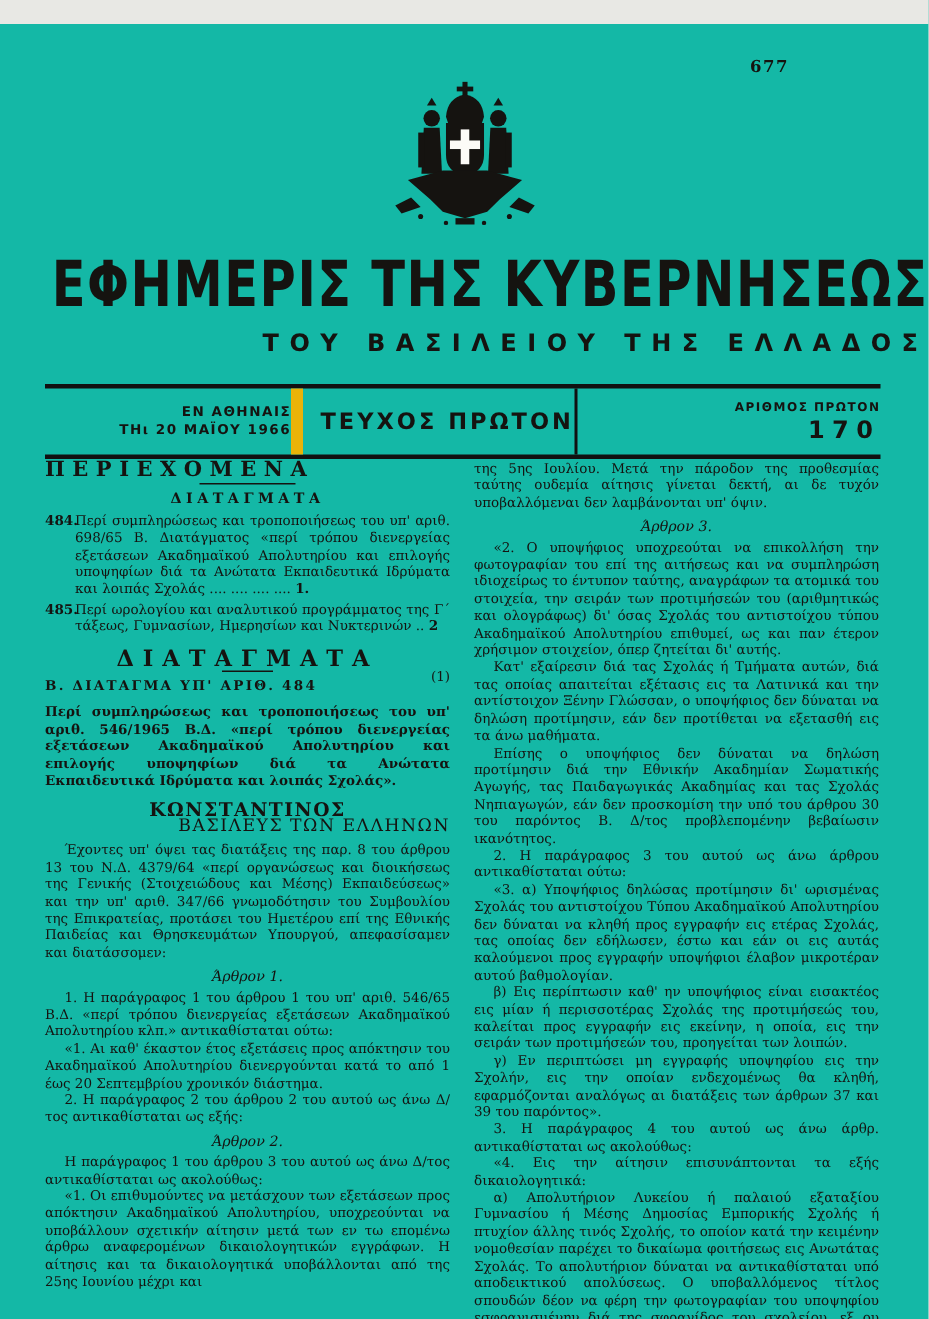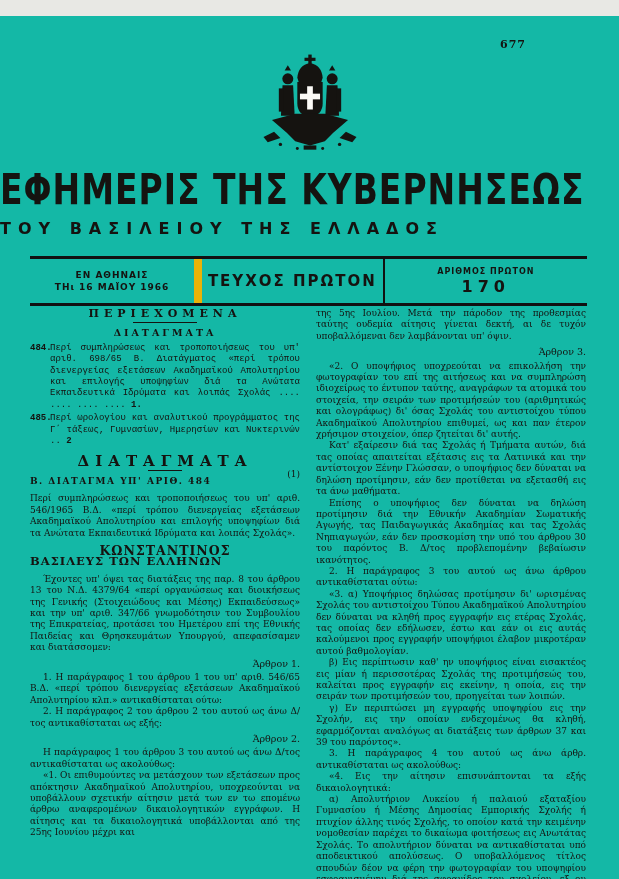--- a/index.html
+++ b/index.html
@@ -7,73 +7,73 @@
     width:619px;height:879px;margin:16px auto;position:relative;
     background:#14b8a6;color:#151310;overflow:hidden;
     font-family:"DejaVu Serif","Liberation Serif",serif;
   }
   
   .page-number{
     position:absolute;top:22px;left:500px;
     font-size:11px;font-weight:bold;letter-spacing:1px;
   }
   .arms{position:absolute;top:28px;left:0;right:0;text-align:center;}
-  .masthead{position:absolute;top:148px;left:0;width:619px;text-align:left;}
+  .masthead{position:absolute;top:148px;left:0;width:619px;text-align:right;}
   .gazette-title{
     font-family:"DejaVu Sans","Liberation Sans",sans-serif;
     font-weight:900;font-size:33px;letter-spacing:1px;white-space:nowrap;
     transform:scaleY(1.28);transform-origin:center top;
   }
   .gazette-subtitle{
     margin-top:16px;
     font-family:"DejaVu Sans","Liberation Sans",sans-serif;
     font-weight:bold;font-size:16px;letter-spacing:7px;white-space:nowrap;
   }
   
   .header-bar{
     position:absolute;top:240px;left:30px;width:557px;height:44px;
     border-top:3px solid #111;border-bottom:3px solid #111;
     display:flex;align-items:stretch;
     font-family:"DejaVu Sans","Liberation Sans",sans-serif;
   }
-  .hb-cell{display:flex;flex-direction:column;justify-content:center;align-items:center;}
+  .hb-cell{display:flex;flex-direction:column;justify-content:center;align-items:flex-end;}
   .hb-left{width:30%;}
   .hb-center{width:33%;border-left:8px solid #eab308;border-right:2px solid #111;}
   .hb-right{width:37%;}
   .hb-place{font-size:9px;font-weight:bold;letter-spacing:1px;}
   .hb-date{font-size:9px;font-weight:bold;letter-spacing:1px;margin-top:2px;}
   .hb-issue-type{font-size:15px;font-weight:bold;letter-spacing:2px;}
   .hb-issue-label{font-size:8px;font-weight:bold;letter-spacing:1px;}
   .hb-issue-number{font-size:16px;font-weight:bold;letter-spacing:5px;margin-top:1px;}
   
   .columns{
     position:absolute;top:292px;left:30px;width:557px;
     display:flex;gap:16px;
     font-size:9px;line-height:11.4px;
   }
   .col{width:270px;}
   p{margin:0;text-align:justify;text-indent:13px;}
   p.noindent{text-indent:0;}
   
-  .toc-heading{text-align:center;font-weight:bold;font-size:11px;letter-spacing:5px;text-indent:0;margin:0;}
+  .toc-heading{font-weight:bold;font-size:14px;letter-spacing:5px;text-indent:0;margin:0;}
   .rule-short{width:64px;border-top:1.4px solid #151310;margin:3px auto 4px;}
   .rule-tiny{width:34px;border-top:1px solid #151310;margin:2px auto 5px;}
   .toc-sub{text-align:center;font-weight:bold;font-size:9.5px;letter-spacing:3px;margin:1px 0 4px;}
-  .toc-item{position:relative;padding-left:20px;text-align:justify;margin-bottom:2px;font-family:Liberation Mono, monospace;}
+  .toc-item{position:relative;padding-left:20px;text-align:justify;margin-bottom:2px;}
   .toc-num{position:absolute;left:0;top:0;font-weight:bold;}
   .toc-page{font-weight:bold;}
   
   .section-heading-wrap{position:relative;margin-top:9px;}
   .section-heading{text-align:center;font-weight:bold;font-size:15px;letter-spacing:6px;}
   .section-note{position:absolute;right:0;top:13px;font-size:9px;}
   .decree-number{font-weight:bold;font-size:9px;letter-spacing:1.5px;margin:2px 0 6px;}
-  .decree-title{font-weight:400;margin-bottom:6px;}
+  .decree-title{font-weight:700;margin-bottom:6px;}
   .king{ text-align:center;font-weight:bold;font-size:12.5px;letter-spacing:1px;margin-top:5px;}
-  .king2{text-align:left;font-weight:bold;font-size:11.5px;letter-spacing:1px;margin-bottom:6px;}
-  .article-heading{text-align:right;font-size:9.5px;margin:4px 0 3px;text-indent:0;}
+  .king2{text-align:right;font-weight:normal;font-size:11.5px;letter-spacing:1px;margin-bottom:6px;}
+  .article-heading{text-align:center;font-size:9.5px;margin:4px 0 3px;text-indent:0;font-style:italic;}
   .continuation{text-indent:0;}
 </style>
 </head>
 <body>
 
 <div class="page">
 
   <div class="page-number">677</div>
 
   <div class="arms">
@@ -116,21 +116,21 @@
   </div>
 
   <div class="masthead">
     <div class="gazette-title">ΕΦΗΜΕΡΙΣ ΤΗΣ ΚΥΒΕΡΝΗΣΕΩΣ</div>
     <div class="gazette-subtitle">ΤΟΥ ΒΑΣΙΛΕΙΟΥ ΤΗΣ ΕΛΛΑΔΟΣ</div>
   </div>
 
   <div class="header-bar">
     <div class="hb-cell hb-left">
       <span class="hb-place">ΕΝ ΑΘΗΝΑΙΣ</span>
-      <span class="hb-date">ΤΗι 16 ΜΑΪΟΥ 1966</span>
+      <span class="hb-date">ΤΗι 20 ΜΑΪΟΥ 1966</span>
     </div>
     <div class="hb-cell hb-center">
       <span class="hb-issue-type">ΤΕΥΧΟΣ ΠΡΩΤΟΝ</span>
     </div>
     <div class="hb-cell hb-right">
       <span class="hb-issue-label">ΑΡΙΘΜΟΣ ΠΡΩΤΟΝ</span>
       <span class="hb-issue-number">170</span>
     </div>
   </div>
 
@@ -160,20 +160,21 @@
 
       <p class="decree-title noindent">Περί συμπληρώσεως και τροποποιήσεως του υπ' αριθ. 546/1965 Β.Δ. «περί τρόπου διενεργείας εξετάσεων Ακαδημαϊκού Απολυτηρίου και επιλογής υποψηφίων διά τα Ανώτατα Εκπαιδευτικά Ιδρύματα και λοιπάς Σχολάς».</p>
 
       <div class="king">ΚΩΝΣΤΑΝΤΙΝΟΣ</div>
       <div class="king2">ΒΑΣΙΛΕΥΣ ΤΩΝ ΕΛΛΗΝΩΝ</div>
 
       <p>Έχοντες υπ' όψει τας διατάξεις της παρ. 8 του άρθρου 13 του Ν.Δ. 4379/64 «περί οργανώσεως και διοικήσεως της Γενικής (Στοιχειώδους και Μέσης) Εκπαιδεύσεως» και την υπ' αριθ. 347/66 γνωμοδότησιν του Συμβουλίου της Επικρατείας, προτάσει του Ημετέρου επί της Εθνικής Παιδείας και Θρησκευμάτων Υπουργού, απεφασίσαμεν και διατάσσομεν:</p>
 
       <div class="article-heading">Άρθρον 1.</div>
       <p>1. Η παράγραφος 1 του άρθρου 1 του υπ' αριθ. 546/65 Β.Δ. «περί τρόπου διενεργείας εξετάσεων Ακαδημαϊκού Απολυτηρίου κλπ.» αντικαθίσταται ούτω:</p>
+      <p>«1. Αι καθ' έκαστον έτος εξετάσεις προς απόκτησιν του Ακαδημαϊκού Απολυτηρίου διενεργούνται κατά το από 1 έως 20 Σεπτεμβρίου χρονικόν διάστημα.</p>
       <p>2. Η παράγραφος 2 του άρθρου 2 του αυτού ως άνω Δ/τος αντικαθίσταται ως εξής:</p>
 
       <div class="article-heading">Άρθρον 2.</div>
       <p>Η παράγραφος 1 του άρθρου 3 του αυτού ως άνω Δ/τος αντικαθίσταται ως ακολούθως:</p>
       <p>«1. Οι επιθυμούντες να μετάσχουν των εξετάσεων προς απόκτησιν Ακαδημαϊκού Απολυτηρίου, υποχρεούνται να υποβάλλουν σχετικήν αίτησιν μετά των εν τω επομένω άρθρω αναφερομένων δικαιολογητικών εγγράφων. Η αίτησις και τα δικαιολογητικά υποβάλλονται από της 25ης Ιουνίου μέχρι και</p>
 
     </div>
 
     <div class="col">
 

